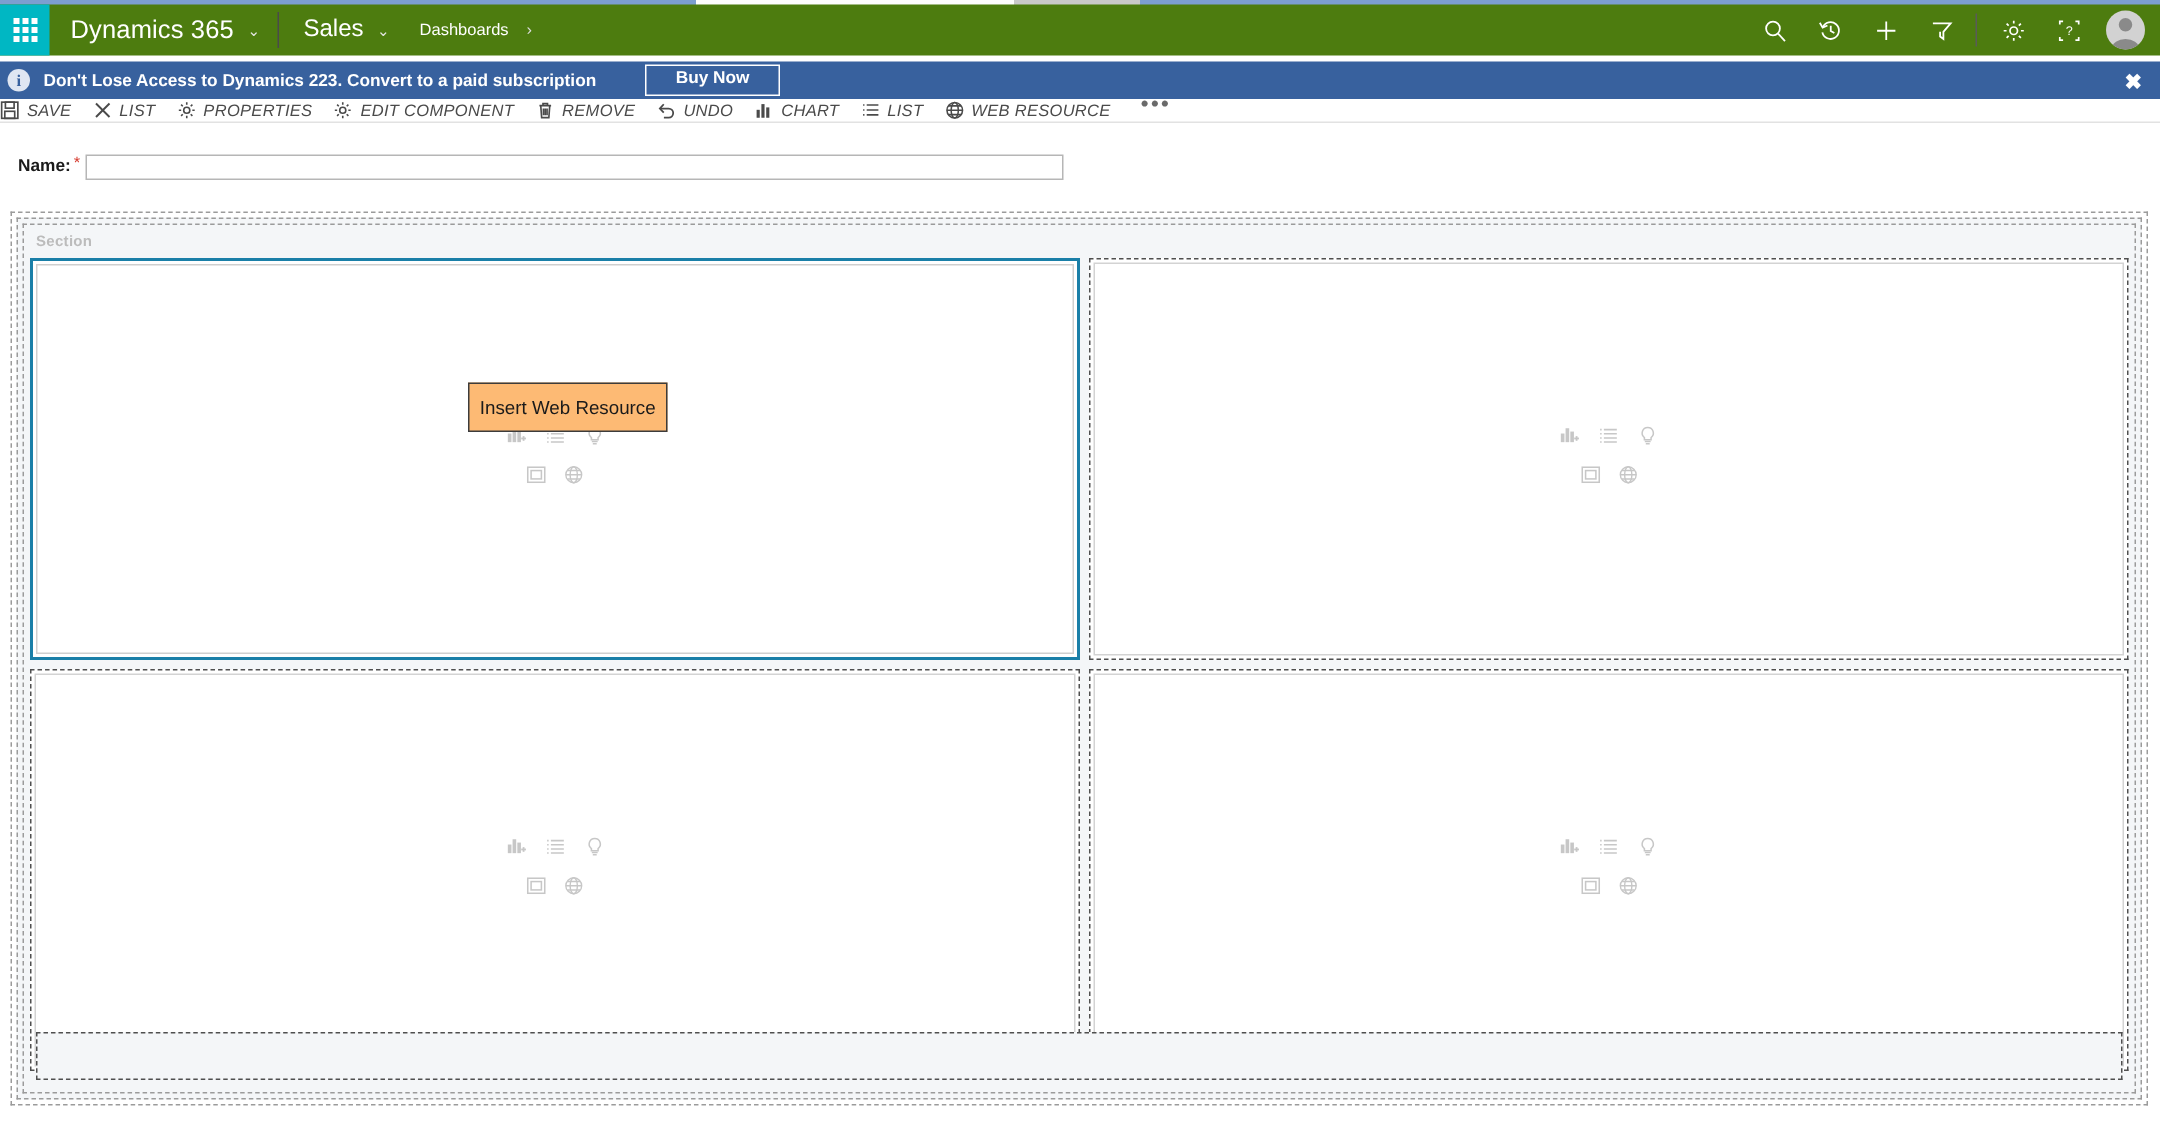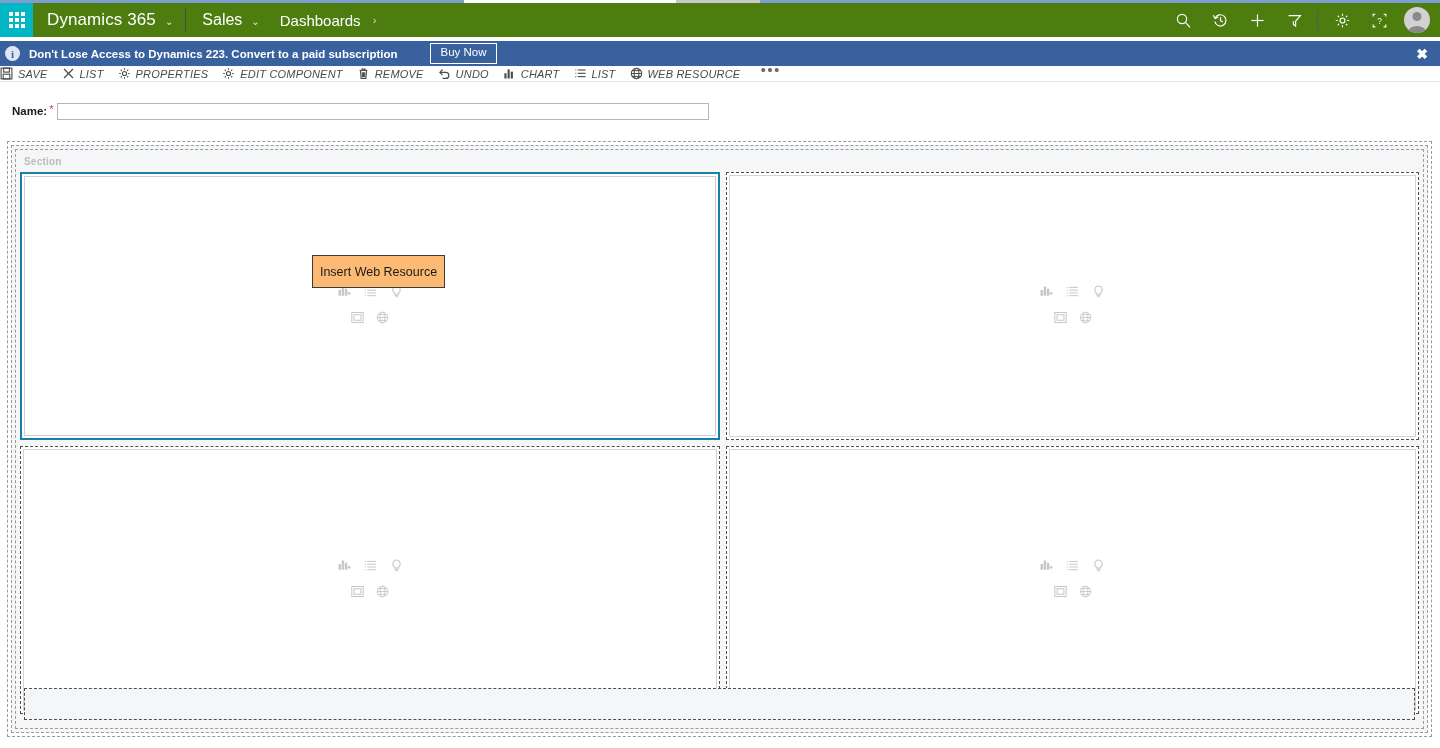--- a/index.html
+++ b/index.html
@@ -33,21 +33,21 @@
     font-size: 17px; color: #ffffff; padding-left: 14px; letter-spacing: .1px;
     font-weight: 400; white-space: nowrap;
   }
   .nav-chev {
     font-size: 10px; color: #e8e8e8; padding: 0 10px 0 9px; cursor: pointer; line-height: 1;
     position: relative; top: 2px;
   }
   .nav-sep { width: 1px; height: 24px; background: #4a4a4a; margin: 0 4px 0 2px; }
   .nav-app { font-size: 16px; color: #ffffff; padding-left: 12px; white-space: nowrap; }
   .nav-crumb {
-    font-size: 15px; color: #ffffff; padding-left: 10px; white-space: nowrap; cursor: pointer;
+    font-size: 11px; color: #ffffff; padding-left: 10px; white-space: nowrap; cursor: pointer;
   }
   .nav-crumb-arrow { font-size: 11px; color: #dcdcdc; padding-left: 12px; cursor: pointer; }
 
   #nav-right { margin-left: auto; display: flex; align-items: center; height: 34px; }
   .nav-icon {
     width: 37px; height: 34px; display: flex; align-items: center; justify-content: center;
     cursor: pointer;
   }
   .nav-icon svg { display: block; }
   #nav-right .nav-divider { width: 1px; height: 22px; background: #5a5a5a; margin: 0 6px 0 4px; }
@@ -64,21 +64,21 @@
     background: #38619e; display: flex; align-items: center;
   }
   #notif .info-ico {
     width: 15px; height: 15px; border-radius: 50%; background: #dfe6f2; color: #38619e;
     font-size: 11px; font-weight: bold; font-family: "Liberation Serif", serif;
     display: flex; align-items: center; justify-content: center; margin-left: 5px; flex: 0 0 15px;
   }
   #notif .msg { color: #ffffff; font-size: 11.5px; font-weight: bold; margin-left: 9px; white-space: nowrap; }
   #buy-now {
     margin-left: 33px; border: 1px solid #ffffff; background: transparent; color: #ffffff;
-    font-size: 11.5px; font-weight: normal; padding: 2px 9px 3px; cursor: pointer;
+    font-size: 11.5px; font-weight: bold; padding: 2px 19px 3px; cursor: pointer;
     font-family: "Liberation Sans", sans-serif; line-height: 1.2;
   }
   #notif-close {
     margin-left: auto; margin-right: 12px; color: #ffffff; font-size: 14px; cursor: pointer;
     line-height: 1; font-weight: bold;
   }
 
   
   #cmdbar {
     position: absolute; top: 66px; left: 0; width: 1440px; height: 16px;

